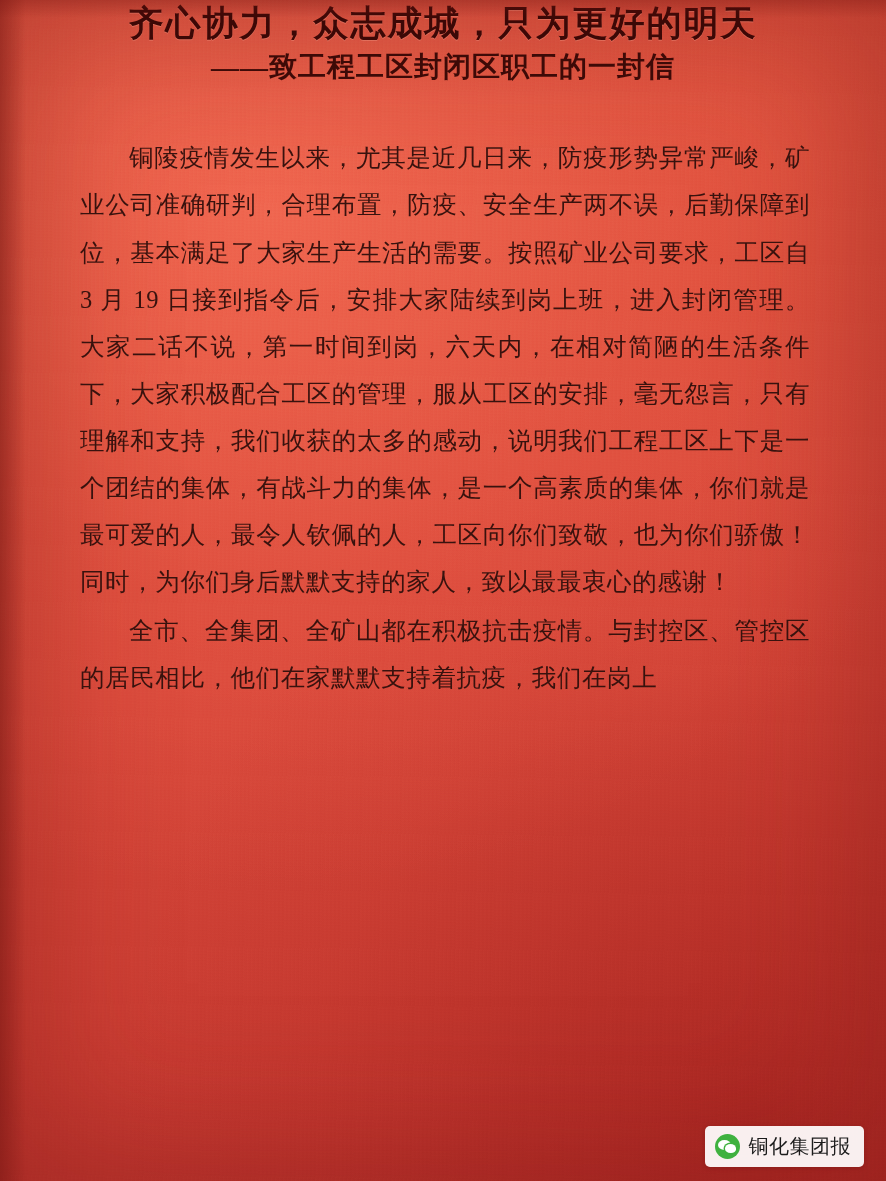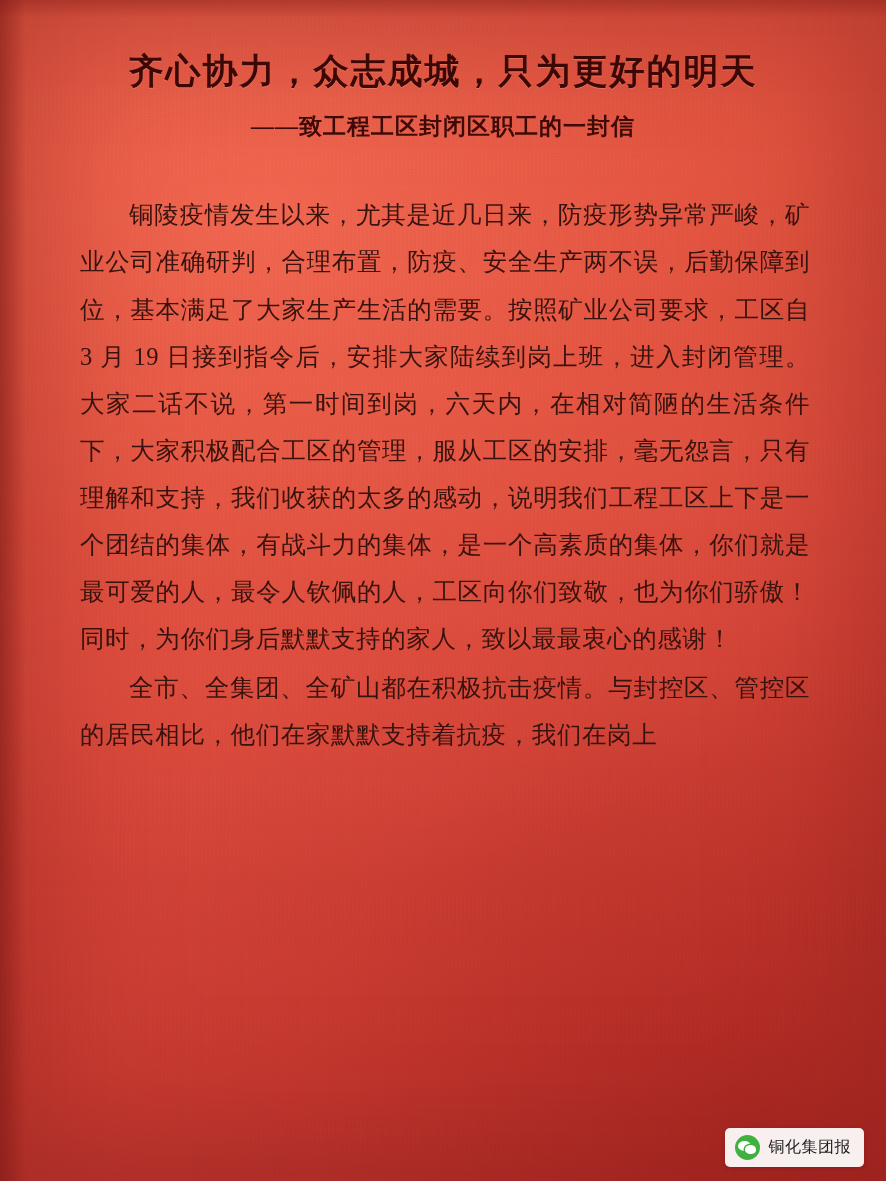--- a/index.html
+++ b/index.html
@@ -40,35 +40,33 @@
     pointer-events: none;
     box-shadow: inset 0 0 140px 30px rgba(120,20,18,0.38);
   }
   .content {
     position: relative;
     z-index: 3;
     padding: 0 58px;
   }
   .title-block {
     text-align: center;
-    padding-top: 48px;
   }
   .doc-title {
     font-family: "Liberation Serif", "DejaVu Serif", serif;
     font-size: 35px;
     font-weight: bold;
     letter-spacing: 2px;
     color: #3c0806;
     text-shadow: 0 1px 0 rgba(255,190,170,0.25);
     line-height: 1.35;
     margin: 0;
   }
   .doc-subtitle {
-    margin-top: 16px;
-    font-size: 23px;
+    font-size: 28px;
     font-weight: bold;
     letter-spacing: 1px;
     color: #3d0a07;
     line-height: 1.4;
   }
   .body-text {
     margin-top: 48px;
     padding: 0 18px 0 22px;
     font-size: 24.5px;
     line-height: 1.92;
@@ -117,21 +115,21 @@
   }
   .wechat-icon::after {
     width: 11px;
     height: 8.5px;
     left: 10px;
     top: 10px;
     box-shadow: 0 0 0 1.4px #3fb13f;
   }
   .watermark-label {
     font-family: Liberation Serif, serif;
-    font-size: 16px;
+    font-size: 20px;
     color: #1b1b1b;
     letter-spacing: 0.5px;
     white-space: nowrap;
   }
   .edge-shadow-left {
     position: absolute;
     left: 0; top: 0; bottom: 0;
     width: 26px;
     z-index: 4;
     pointer-events: none;

